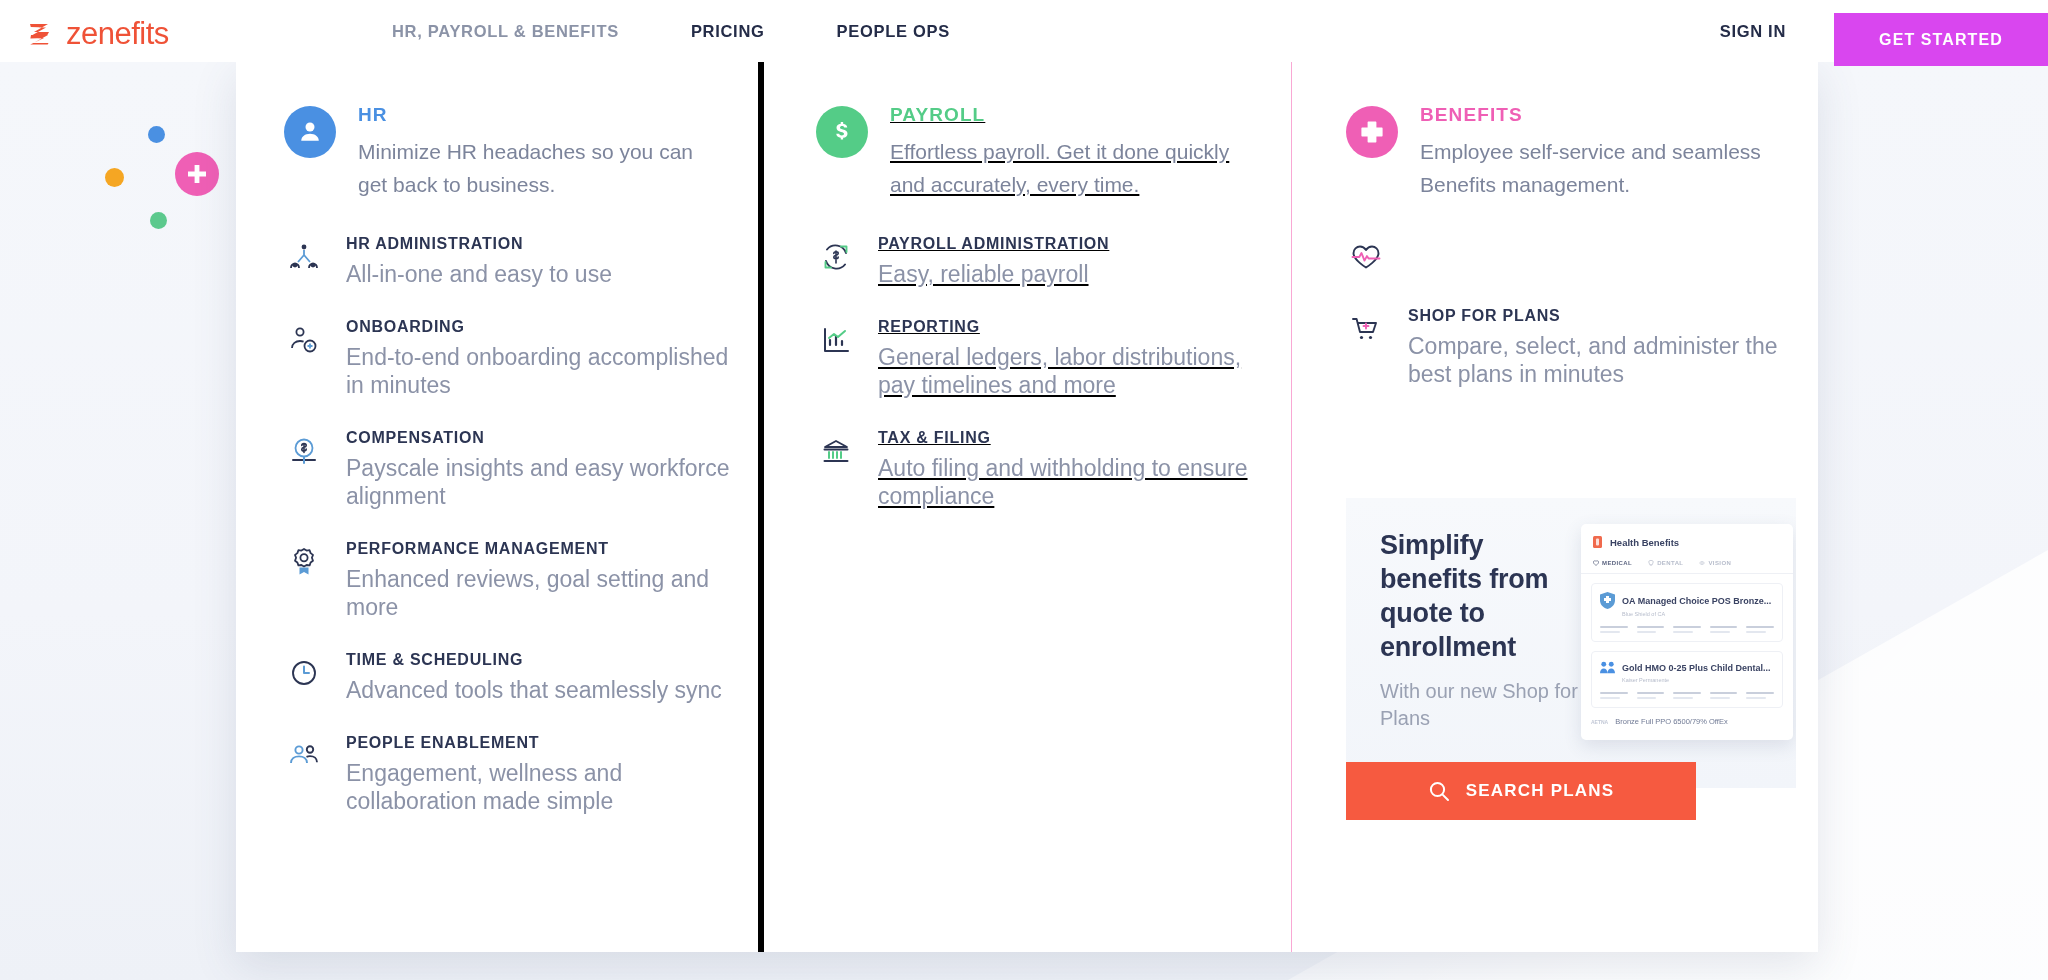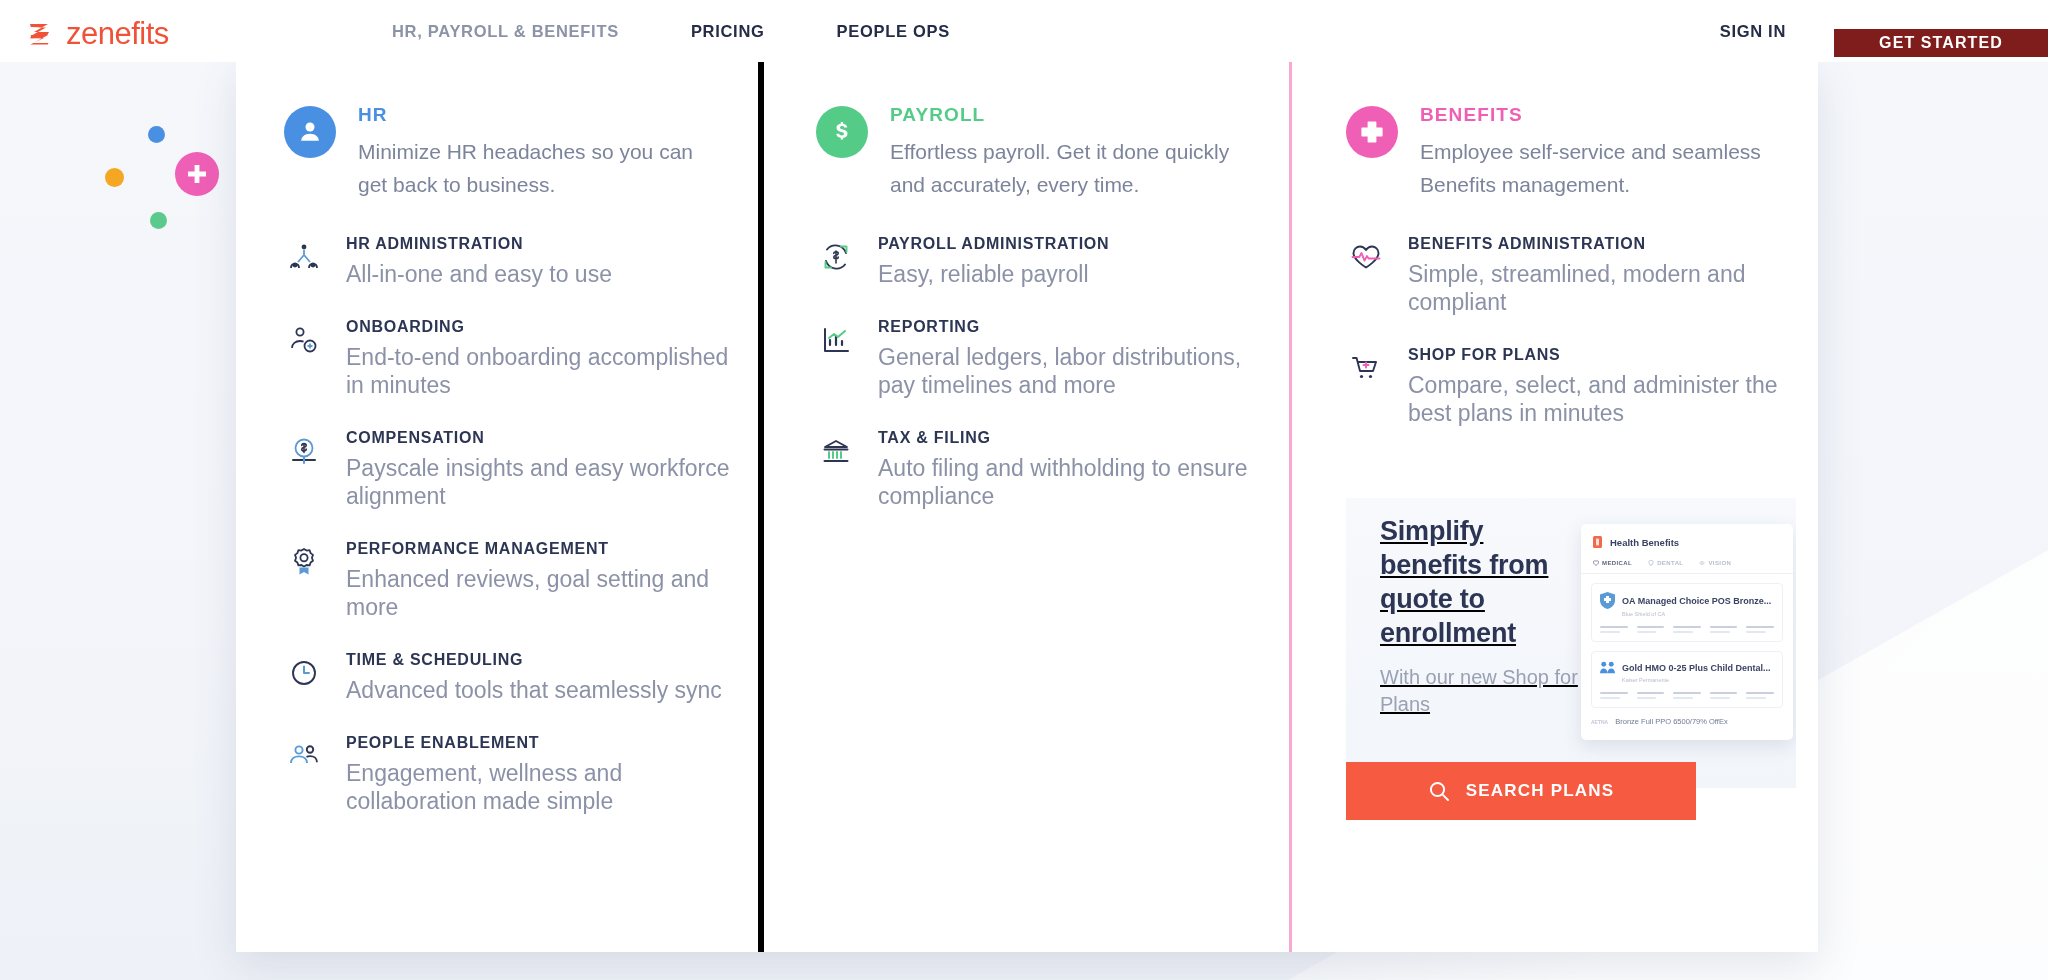--- a/index.html
+++ b/index.html
@@ -59,34 +59,34 @@
   .nav a {
     font-size:16.5px; font-weight:700; letter-spacing:.7px; color:#242c48;
     text-decoration:none; padding: 0 0; margin-right: 70px; white-space:nowrap;
   }
   .nav a.active { color:#8b93a7; }
   .signin {
     position:absolute; right:262px; top:22px; font-size:16.5px; font-weight:700;
     letter-spacing:.7px; color:#242c48; text-decoration:none;
   }
   .cta {
-    position:absolute; right:0; top:13px; width:214px; height:28px;
-    background:#7f1d1d; color:#fff; border:none; font-size:16px; font-weight:700;
-    letter-spacing:1.1px; font-family:"Liberation Sans", sans-serif; cursor:pointer;margin-top:16px;
+    position:absolute; right:0; top:13px; width:214px; height:53px;
+    background:#d946ef; color:#fff; border:none; font-size:16px; font-weight:700;
+    letter-spacing:1.1px; font-family:"Liberation Sans", sans-serif; cursor:pointer;
   }
 
   
   .mega {
     position:absolute; left:236px; top:62px; width:1582px; height:890px;
     background:#ffffff; box-shadow: 0 14px 42px rgba(70,85,120,.14);
     z-index: 30; display:flex;
   }
   .mega-col { position:relative; padding: 42px 0 0 0; }
   .col-hr   { width:528px; padding-left:48px; padding-right:26px; border-right:6px solid #000000; }
-  .col-pay  { width:528px; padding-left:52px; padding-right:20px; border-right:3px solid #f9a8d4; }
+  .col-pay  { width:528px; padding-left:52px; padding-right:20px; border-right:1px solid #f9a8d4;text-decoration:underline; }
   .col-ben  { width:526px; padding-left:54px; padding-right:30px; }
 
   .col-head { display:flex; align-items:flex-start; gap:22px; margin-bottom: 34px; }
   .col-badge { width:52px; height:52px; border-radius:50%; flex:0 0 52px;
                display:flex; align-items:center; justify-content:center; margin-top:2px; }
   .badge-hr  { background:#4a90e2; }
   .badge-pay { background:#54cc87; }
   .badge-ben { background:#ef5fb5; }
   .col-title { font-size:19px; font-weight:700; letter-spacing:1.1px; margin-bottom:9px; }
   .t-hr  { color:#4a90e2; }
@@ -100,21 +100,21 @@
   .item-body { flex:1; }
   .item-t { font-size:16px; font-weight:700; letter-spacing:.75px; color:#2c3553; margin-bottom:7px; }
   .item-d { font-size:23px; line-height:28px; color:#8b92a7; }
 
   
   .promo {
     position:absolute; left:54px; top:436px; width:450px; height:290px;
     background: linear-gradient(180deg,#f7f9fc 0%, #f2f5fa 100%);
     overflow:hidden;
   }
-  .promo-left { position:absolute; left:34px; top:16px; width:200px;text-decoration:underline; }
+  .promo-left { position:absolute; left:34px; top:30px; width:200px; }
   .promo-h { font-size:27px; line-height:34px; font-weight:700; color:#2c3553; letter-spacing:-.2px; }
   .promo-p { font-size:20px; line-height:27px; color:#9aa1b3; margin-top:14px; }
   .promo-mock {
     position:absolute; right:3px; top:26px; width:212px; height:216px;
     background:#fff; border-radius:5px; box-shadow: 0 6px 18px rgba(70,85,120,.14);
     overflow:hidden;
   }
   .mock-top { display:flex; align-items:center; gap:8px; padding:12px 12px 10px 12px; }
   .mock-top-t { font-size:9.5px; font-weight:700; color:#3a4363; }
   .mock-tabs { display:flex; gap:16px; padding:2px 12px 7px 12px; border-bottom:1px solid #eef0f5; }
@@ -399,24 +399,20 @@
       </div>
       <div class="items">
 
         <div class="item">
           <div class="item-ico">
             <svg width="34" height="34" viewBox="0 0 34 34" fill="none">
               <path d="M17 27.5S4.5 20 4.5 13.2C4.5 9.2 7.6 6.5 11 6.5c2.5 0 4.6 1.4 6 3.5 1.4-2.1 3.5-3.5 6-3.5 3.4 0 6.5 2.7 6.5 6.7 0 6.8-12.5 14.3-12.5 14.3z" stroke="#2c3553" stroke-width="1.9" stroke-linejoin="round"></path>
               <path d="M3.5 17h6.8l2.2-4 3 7.6 2.4-4.5 1.7 2.4h10.9" stroke="#ef5fb5" stroke-width="1.9" stroke-linecap="round" stroke-linejoin="round"></path>
             </svg>
           </div>
-          <div class="item-body">
-            <div class="item-t">BENEFITS ADMINISTRATION</div>
-            <div class="item-d">Simple, streamlined, modern and compliant</div>
-          </div>
         </div>
 
         <div class="item">
           <div class="item-ico">
             <svg width="34" height="34" viewBox="0 0 34 34" fill="none">
               <path d="M4 7h3.6l3.4 13h13l3-9H9" stroke="#2c3553" stroke-width="1.9" stroke-linecap="round" stroke-linejoin="round"></path>
               <circle cx="12.5" cy="25.5" r="1.6" fill="#2c3553"></circle>
               <circle cx="21.5" cy="25.5" r="1.6" fill="#2c3553"></circle>
               <path d="M17 11.5v5M14.5 14h5" stroke="#ef5fb5" stroke-width="1.9" stroke-linecap="round"></path>
             </svg>

